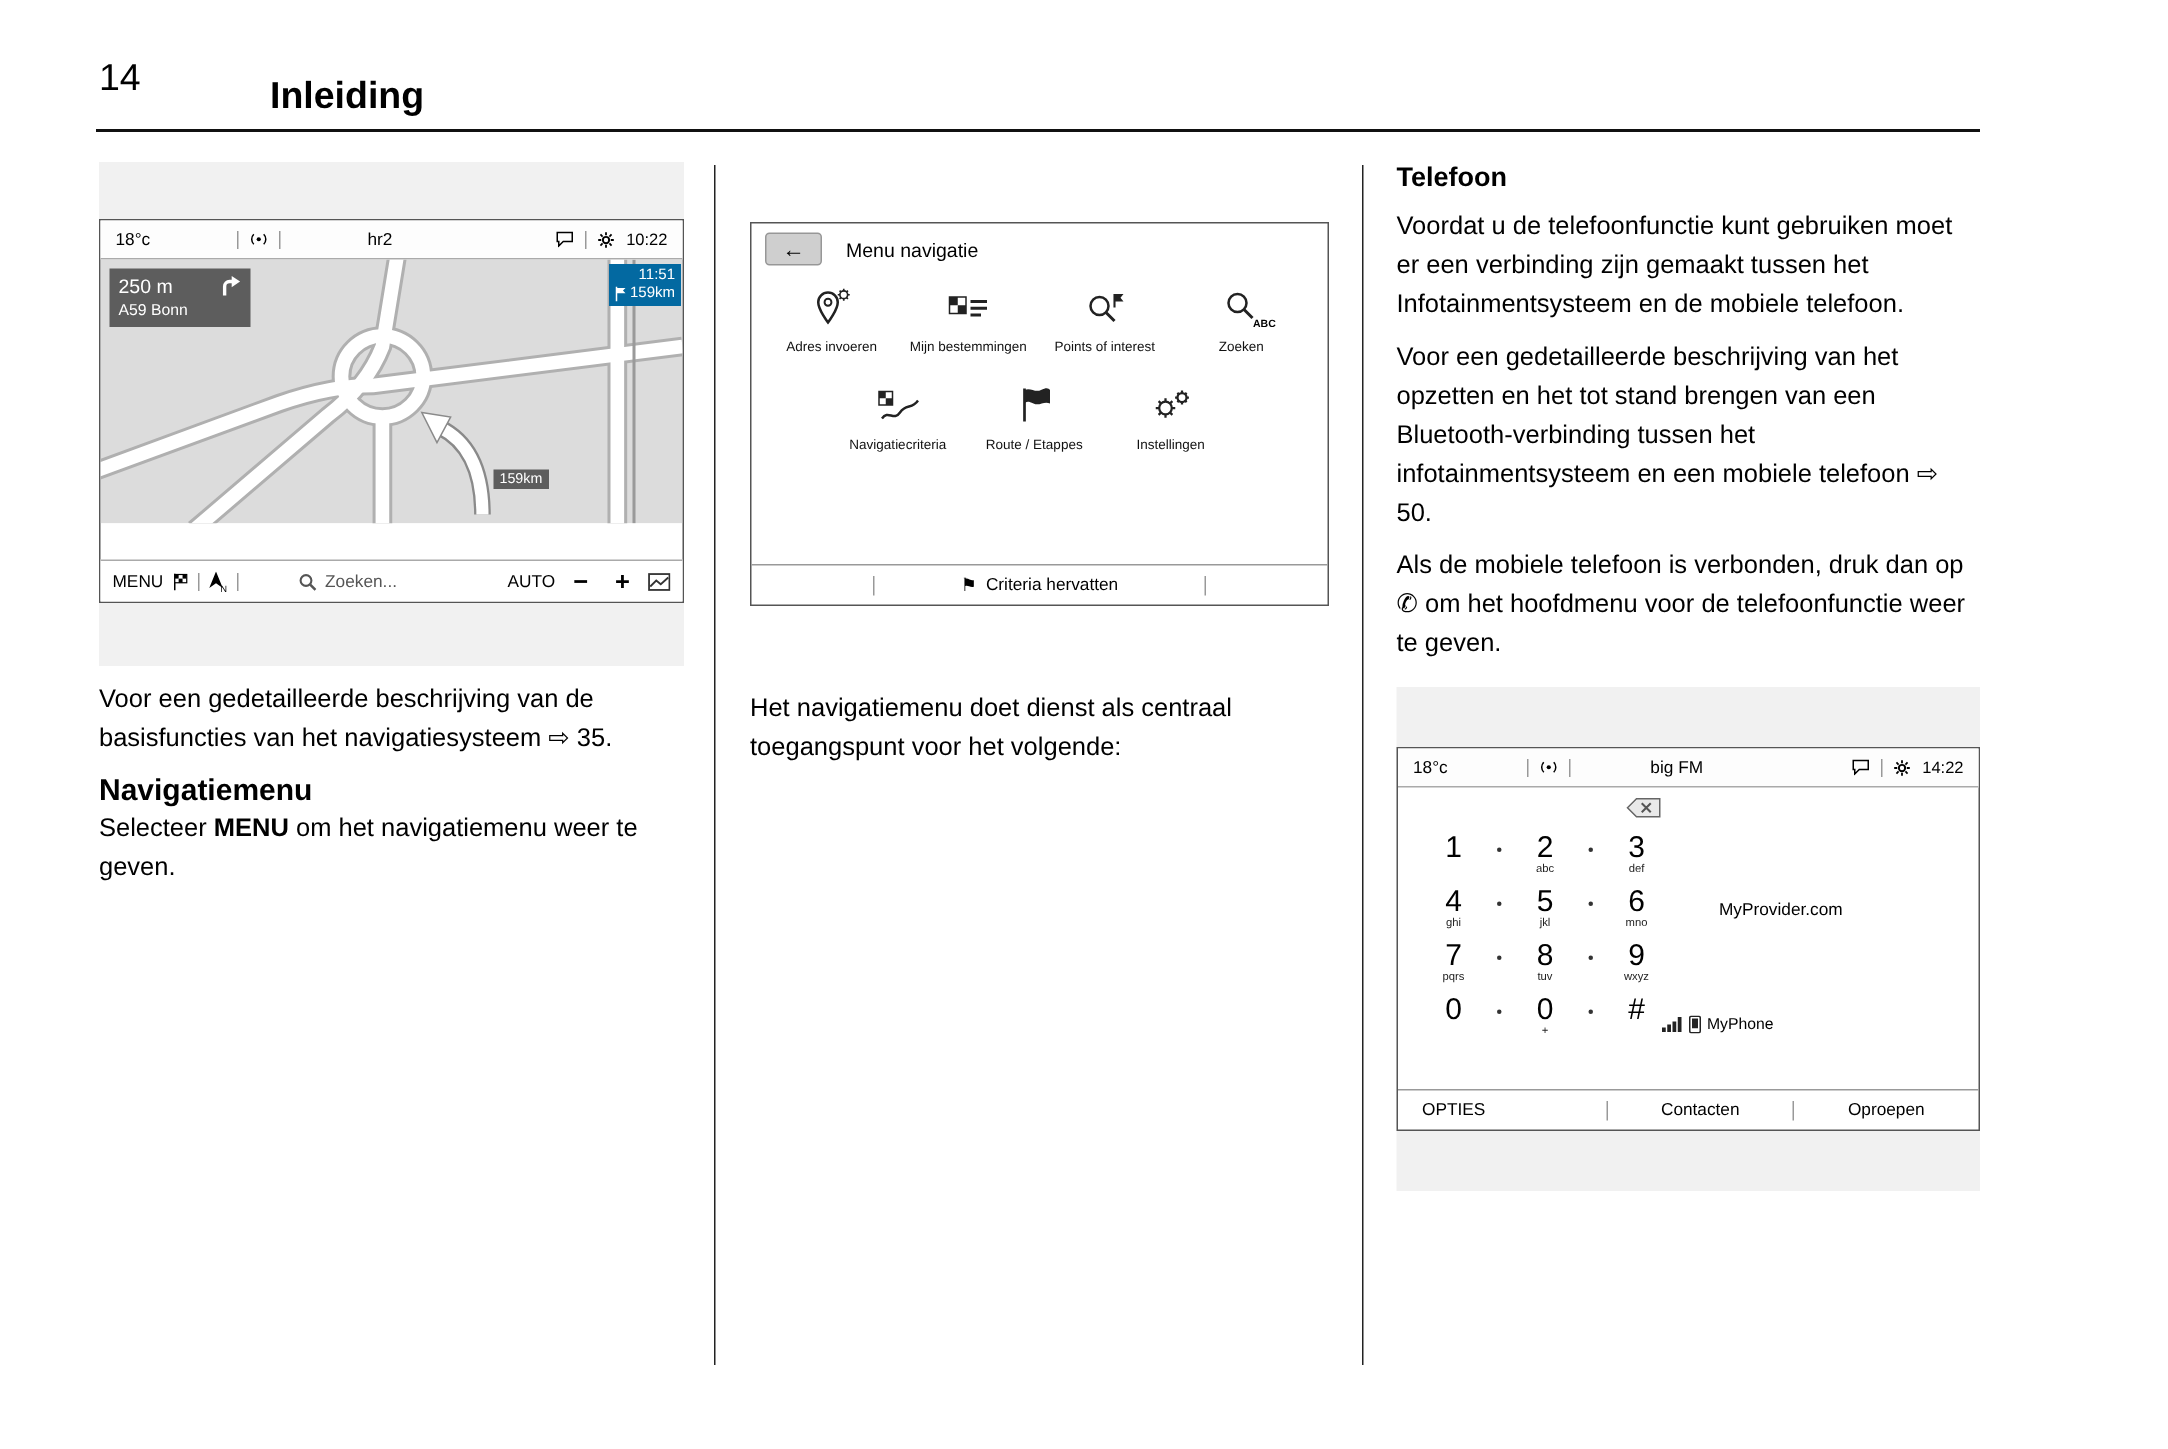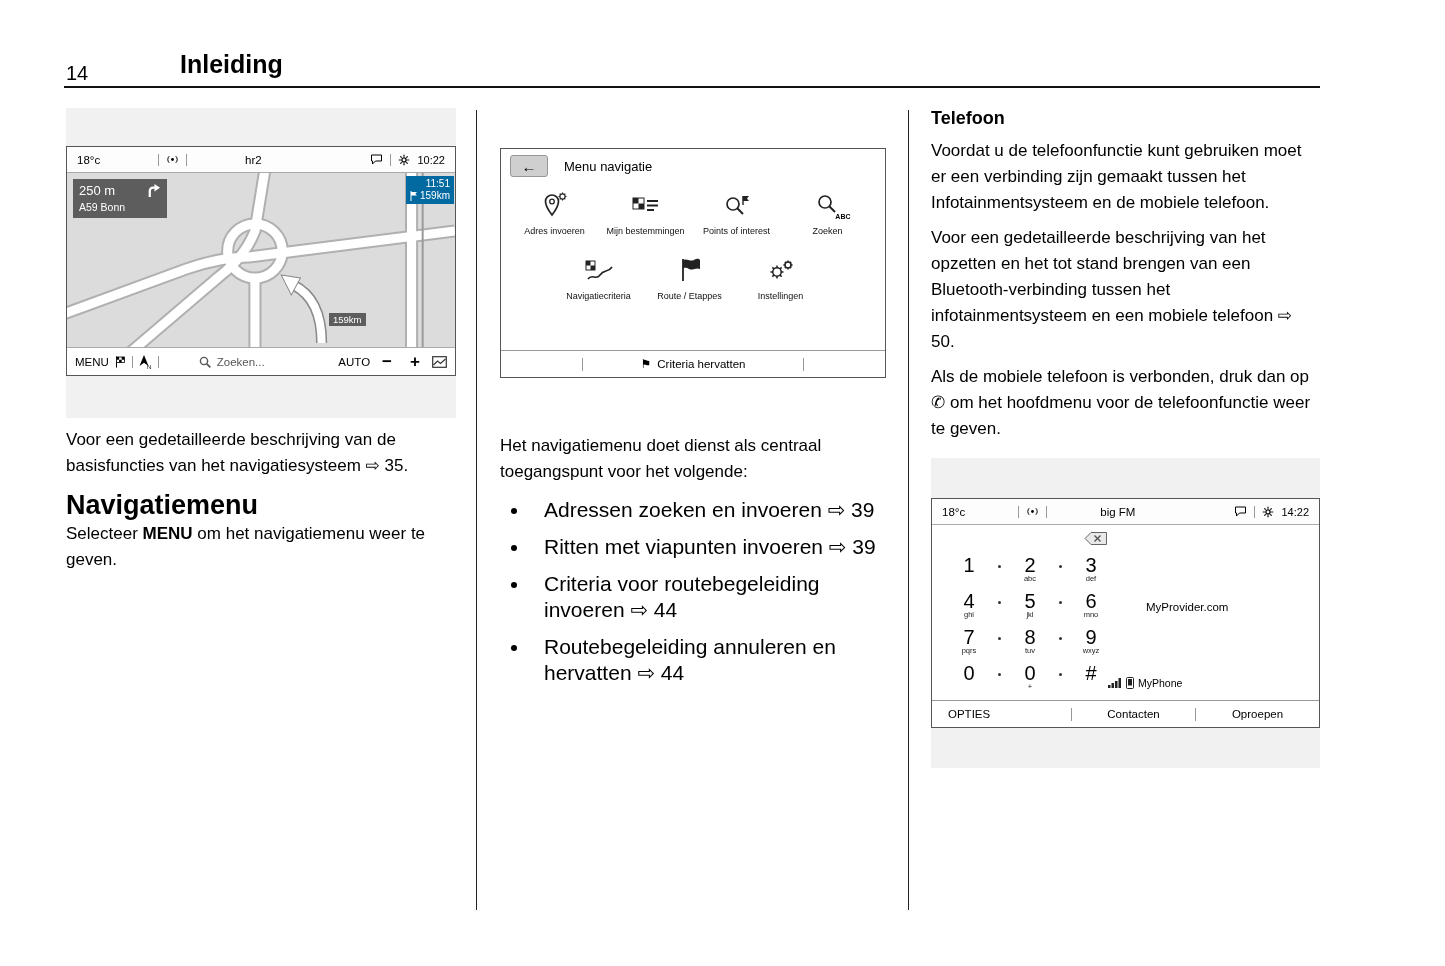--- a/index.html
+++ b/index.html
@@ -1,42 +1,42 @@
 <!DOCTYPE html>
 <html><head>
 <meta charset="utf-8">
 <style>
   * { box-sizing: border-box; margin: 0; padding: 0; }
   html, body { width: 1445px; height: 966px; }
   body { background: #fff; color: #000; font-family: "Liberation Sans", sans-serif; position: relative; overflow: hidden; }
 
-  .page-num { position: absolute; left: 66px; top: 62px; font-size: 20px; text-align: center; }
+  .page-num { position: absolute; left: 66px; top: 38px; font-size: 25px; text-align: center; }
   .page-title { position: absolute; left: 180px; top: 50px; font-size: 25px; font-weight: bold; }
   .hrule { position: absolute; left: 64px; top: 86px; width: 1256px; height: 2px; background: #111; }
   .vrule { position: absolute; top: 110px; width: 1px; height: 800px; background: #222; }
   .v1 { left: 476px; } .v2 { left: 908px; }
 
   .col { position: absolute; top: 108px; }
   .col1 { left: 66px; width: 390px; }
   .col2 { left: 500px; width: 386px; }
   .col3 { left: 931px; width: 389px; }
 
   .body-text { font-size: 17px; line-height: 26px; margin-top: 9px; }
-  .subhead { font-size: 27px; font-weight: bold; margin-top: 11px; }
+  .subhead { font-size: 20px; font-weight: bold; margin-top: 11px; }
   .headline { font-size: 18px; font-weight: bold; margin-bottom: 2px; }
   .strong { font-weight: bold; }
 
   ul.bullets { margin-top: 12px; padding-left: 30px; }
   ul.bullets li { font-size: 21px; line-height: 26px; margin-bottom: 11px; padding-left: 14px; padding-right: 10px; }
 
   
   .shot-gray { background: #f1f1f1; }
   .shot1-wrap { padding: 38px 0 42px 0; }
   .shot3-wrap { margin-top: 16px; padding: 40px 0; }
-  .screen { background: #fff; border: 1px solid #555; height: 230px; position: relative; }
+  .screen { background: #fff; border: 1px solid #555; height: 256px; position: relative; }
 
   .statusbar { height: 26px; display: flex; align-items: center; padding: 0 10px; gap: 7px; border-bottom: 1px solid #aaa; font-size: 11.5px; background: #fdfdfd; }
   .sbar-sep { width: 1px; height: 12px; background: #999; }
   .grow { flex: 1; }
   .sb-time { font-size: 11px; }
 
   
   .map-area { position: absolute; top: 26px; left: 0; right: 0; height: 176px; overflow: hidden; }
   .map-svg { position: absolute; inset: 0; width: 100%; height: 100%; }
   .turn-box { position: absolute; left: 6px; top: 6px; width: 94px; background: #5d5d5d; color: #fff; padding: 4px 6px 5px; }
@@ -321,26 +321,20 @@
         <div class="resume-btn">
           <span class="resume-flag">⚑</span>
           <span>Criteria hervatten</span>
         </div>
         <div class="resume-sep"></div>
       </div>
     </div>
   </figure>
 
   <p class="body-text" style="margin-top:55px;">Het navigatiemenu doet dienst als centraal toegangspunt voor het volgende:</p>
-  <ul class="bullets">
-    <li>Adressen zoeken en invoeren ⇨ 39</li>
-    <li>Ritten met viapunten invoeren ⇨ 39</li>
-    <li>Criteria voor routebegeleiding invoeren ⇨ 44</li>
-    <li>Routebegeleiding annuleren en hervatten ⇨ 44</li>
-  </ul>
 </section>
 
 <section class="col col3">
   <h2 class="headline">Telefoon</h2>
   <p class="body-text">Voordat u de telefoonfunctie kunt gebruiken moet er een verbinding zijn gemaakt tussen het Infotainmentsys­teem en de mobiele telefoon.</p>
   <p class="body-text">Voor een gedetailleerde beschrijving van het opzetten en het tot stand brengen van een Bluetooth-verbin­ding tussen het infotainmentsysteem en een mobiele telefoon ⇨ 50.</p>
   <p class="body-text"><span>Als de mobiele telefoon is verbonden, druk dan op </span><span>✆</span><span> om het hoofdmenu voor de telefoonfunctie weer te geven.</span></p>
 
   <figure class="shot-gray shot3-wrap">
     <div class="screen">

